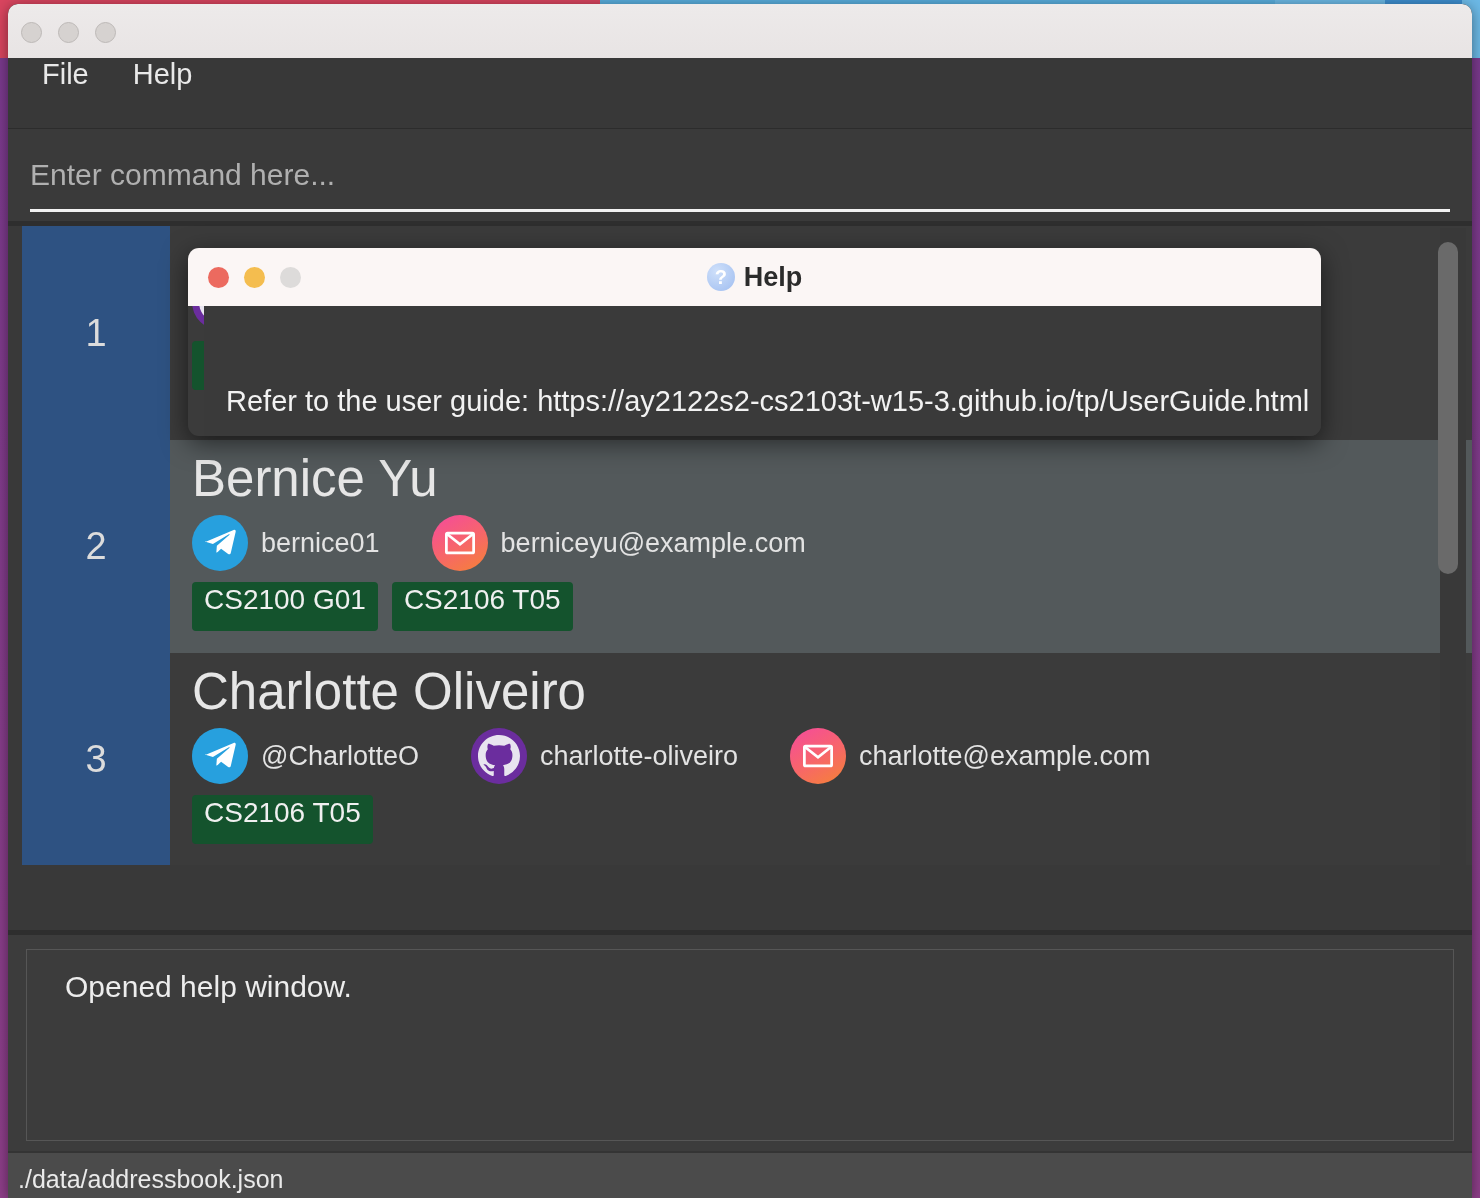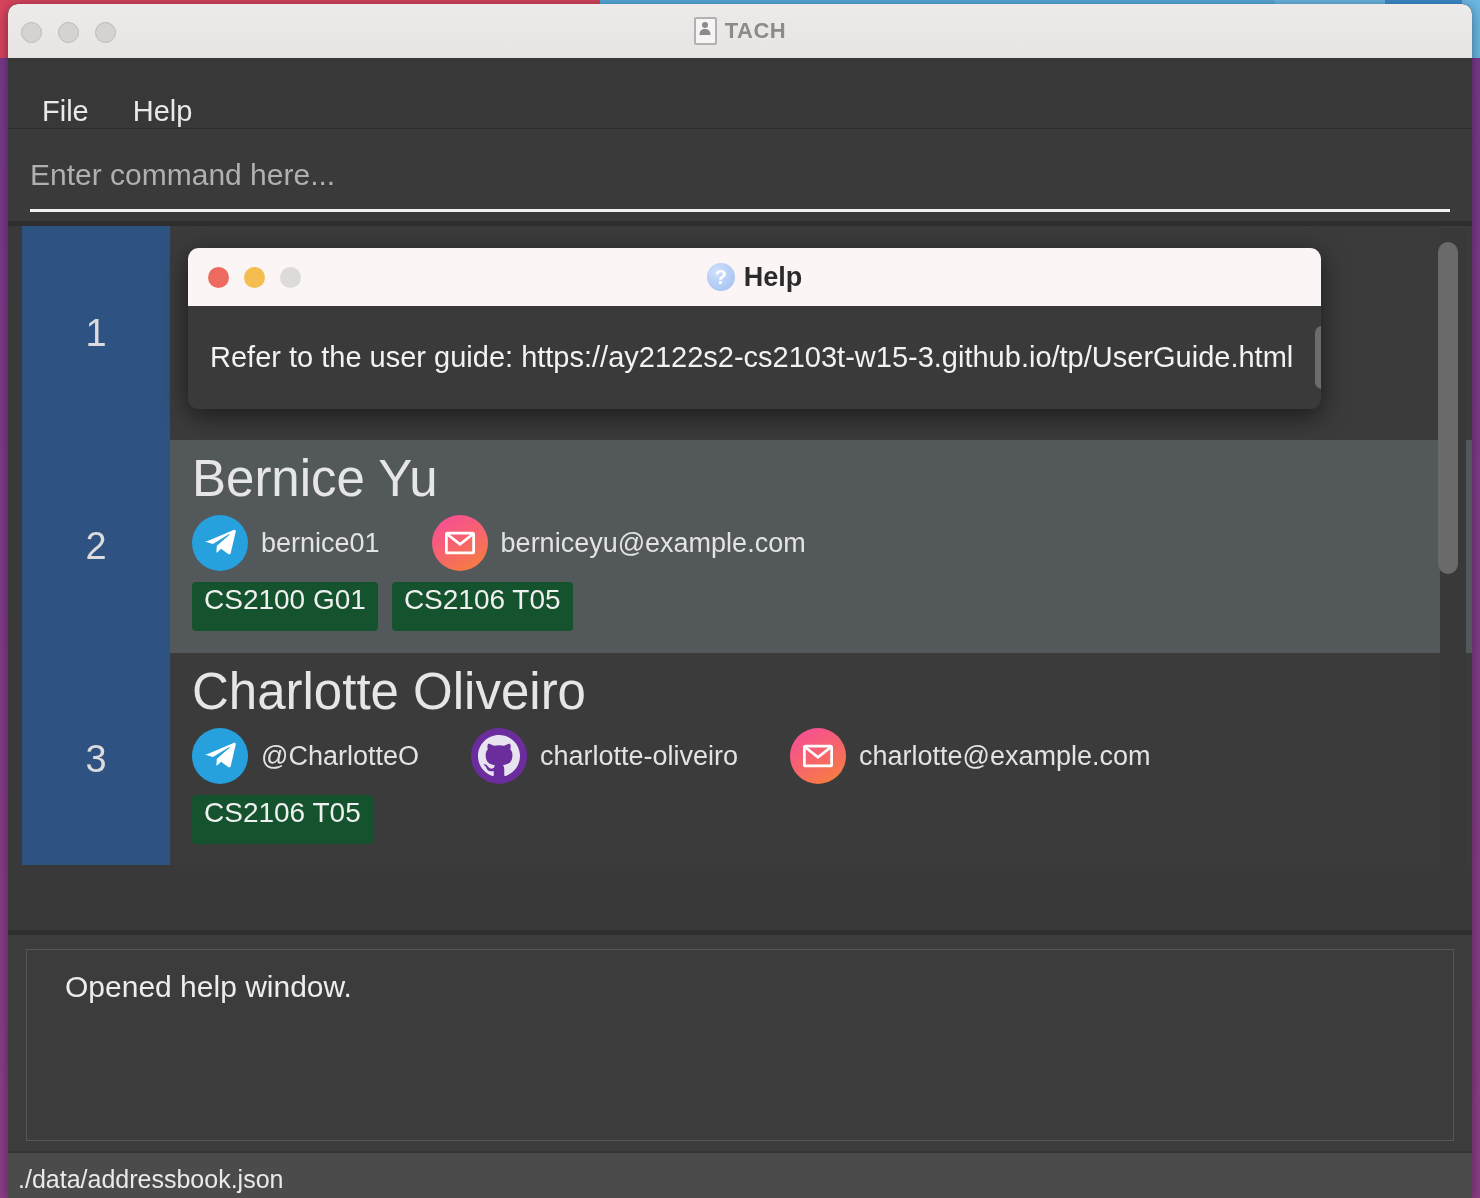--- a/index.html
+++ b/index.html
@@ -43,21 +43,21 @@
   .app-icon::before{
     content:"";position:absolute;left:50%;top:3px;transform:translateX(-50%);
     width:6px;height:6px;border-radius:50%;background:#8d8a8a;
   }
   .app-icon::after{
     content:"";position:absolute;left:50%;top:10px;transform:translateX(-50%);
     width:11px;height:6px;border-radius:5px 5px 0 0;background:#8d8a8a;
   }
 
   
-  #menubar{height:70px;background:#383838;display:flex;align-items:flex-end;padding-left:34px;gap:44px;
+  #menubar{height:70px;background:#383838;display:flex;align-items:flex-start;padding-left:34px;gap:44px;
            border-bottom:1px solid #2c2c2c;}
   .menu-item{color:#e9e9e9;font-size:29px;cursor:default;}
 
   
   #commandbox{height:92px;background:#3a3a3a;padding:0 22px;position:relative;}
   #command-input{
     width:100%;height:100%;background:transparent;border:none;outline:none;
     color:#b4b4b4;font-size:30px;font-family:inherit;padding:0;
   }
   #command-input::placeholder{color:#b0b0b0;opacity:1;}
@@ -126,46 +126,43 @@
   #help-title{
     width:100%;display:flex;align-items:center;justify-content:center;gap:9px;
     color:#2b2b2b;font-size:27px;font-weight:bold;
   }
   .qmark{
     width:28px;height:28px;border-radius:50%;
     background:radial-gradient(circle at 35% 30%,#cfe0fa,#9fbdf0);
     color:#ffffff;font-size:20px;font-weight:bold;display:flex;align-items:center;justify-content:center;
   }
   #help-body{
-    background:#3a3a3a;padding:18px 22px;display:flex;align-items:center;gap:22px;height:103px;
+    background:#3a3a3a;padding:18px 22px;display:flex;align-items:flex-end;gap:22px;height:130px;
     box-sizing:border-box;
+    margin-left:16px;
   }
   #help-text{color:#f2f2f2;font-size:29px;white-space:nowrap;flex:1;}
   #copy-url-btn{
     background:#6c6c6c;border:none;border-radius:7px;color:#ffffff;font-size:29px;
     font-family:inherit;padding:15px 24px;cursor:pointer;white-space:nowrap;
   }
 </style>
 </head>
 <body>
 
 <div id="desktop"></div>
 <div id="desktop-lower"></div>
 
 <div id="window">
 
   <div id="titlebar">
     <div class="tl-group">
       <div class="tl"></div>
       <div class="tl"></div>
       <div class="tl"></div>
-    </div>
-    <div id="title-text">
-      <span class="app-icon"></span>
-      <span>TACH</span>
     </div>
   </div>
 
   <div id="menubar">
     <div class="menu-item">File</div>
     <div class="menu-item">Help</div>
   </div>
 
   <div id="commandbox">
     <input id="command-input" type="text" placeholder="Enter command here..." style="">

